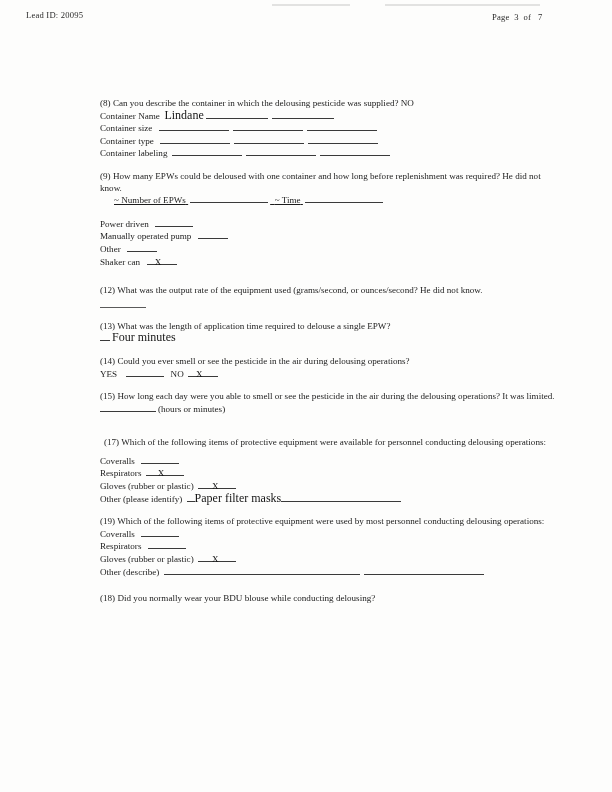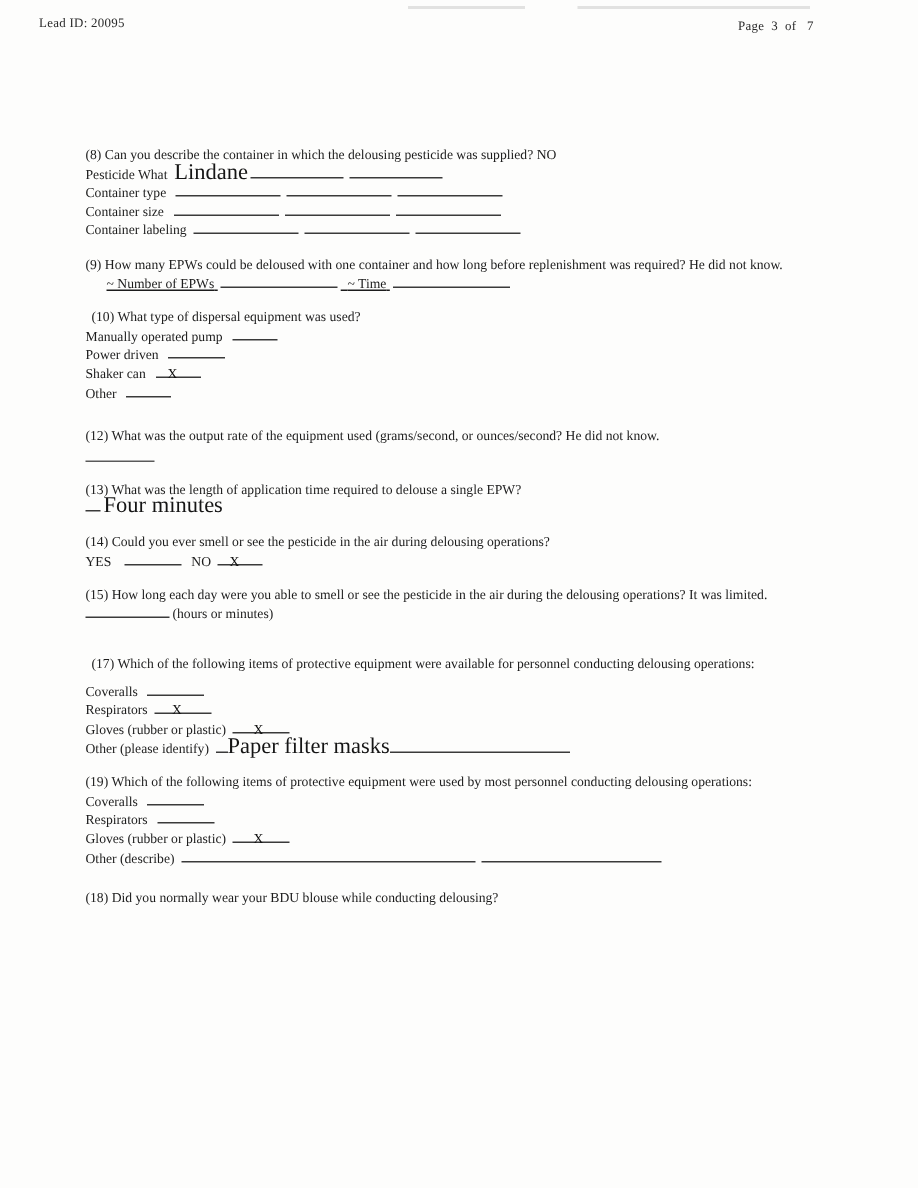--- a/index.html
+++ b/index.html
@@ -59,20 +59,21 @@
 
   .body-area {
     position: absolute;
     left: 57px;
     top: 98px;
     width: 505px;
   }
 
   .q-block {
     margin-bottom: 0px;
+    margin-left: 43px;
   }
   .q-text {
     font-size: 9.1px;
     line-height: 11.6px;
     color: #1c1c1c;
     text-align: left;
   }
   .q-text.indent {
     margin-left: 4px;
   }
@@ -101,21 +102,21 @@
   .rule.w30 { width: 30px; }
   .rule.w38 { width: 38px; }
   .rule.w56 { width: 56px; }
   .rule.w62 { width: 62px; }
   .rule.w70 { width: 70px; }
   .rule.w78 { width: 78px; }
   .rule.w120 { width: 120px; }
   .rule.w196 { width: 196px; }
 
   .answer {
-    font-size: 15px;
+    font-size: 12px;
     color: #151515;
   }
   .standalone-rule {
     border-bottom: 1px solid #5a5a5a;
     width: 46px;
     height: 1px;
     margin-top: 9px;
     margin-bottom: 2px;
   }
   .x-mark {
@@ -133,41 +134,40 @@
 
   <div class="header">
     <div class="lead-id">Lead ID: 20095</div>
     <div class="page-num">Page  3  of   7</div>
   </div>
 
   <div class="body-area">
 
     <div class="q-block">
       <div class="q-text">(8)  Can you describe the container in which the delousing pesticide was supplied? NO</div>
-      <div class="sub-line"><span>Pesticide What</span>&nbsp;&nbsp;<span class="answer">Lindane</span><span class="rule w62"></span><span class="rule w62"></span></div>
+      <div class="sub-line"><span>Container Name</span>&nbsp;&nbsp;<span class="answer">Lindane</span><span class="rule w62"></span><span class="rule w62"></span></div>
+      <div class="sub-line"><span>Container size</span>&nbsp;&nbsp;<span class="rule w70"></span><span class="rule w70"></span><span class="rule w70"></span></div>
       <div class="sub-line"><span>Container type</span>&nbsp;&nbsp;<span class="rule w70"></span><span class="rule w70"></span><span class="rule w70"></span></div>
-      <div class="sub-line"><span>Container size</span>&nbsp;&nbsp;<span class="rule w70"></span><span class="rule w70"></span><span class="rule w70"></span></div>
       <div class="sub-line"><span>Container labeling</span>&nbsp;<span class="rule w70"></span><span class="rule w70"></span><span class="rule w70"></span></div>
     </div>
 
     <div class="gap-md"></div>
 
     <div class="q-block">
       <div class="q-text">(9)  How many EPWs could be deloused with one container and how long before replenishment was required?  He did not know.</div>
       <div class="sub-line ind"><span>~ Number of EPWs</span>&nbsp;<span class="rule w78"></span>&nbsp;&nbsp;<span>~ Time</span>&nbsp;<span class="rule w78"></span></div>
     </div>
 
     <div class="gap-md"></div>
 
     <div class="q-block">
-      <div class="q-text indent">(10)  What type of dispersal equipment was used?</div>
+      <div class="sub-line"><span>Power driven</span>&nbsp;&nbsp;<span class="rule w38"></span></div>
       <div class="sub-line"><span>Manually operated pump</span>&nbsp;&nbsp;<span class="rule w30"></span></div>
-      <div class="sub-line"><span>Power driven</span>&nbsp;&nbsp;<span class="rule w38"></span></div>
+      <div class="sub-line"><span>Other</span>&nbsp;&nbsp;<span class="rule w30"></span></div>
       <div class="sub-line"><span>Shaker can</span>&nbsp;&nbsp;<span class="rule w30"></span><span class="x-mark" style="margin-left:-24px;">X</span></div>
-      <div class="sub-line"><span>Other</span>&nbsp;&nbsp;<span class="rule w30"></span></div>
     </div>
 
     <div class="gap-md"></div>
 
 
     <div class="gap-sm"></div>
 
     <div class="q-block">
       <div class="q-text">(12)  What was the output rate of the equipment used (grams/second, or ounces/second?  He did not know.</div>
       <div class="standalone-rule"></div>

